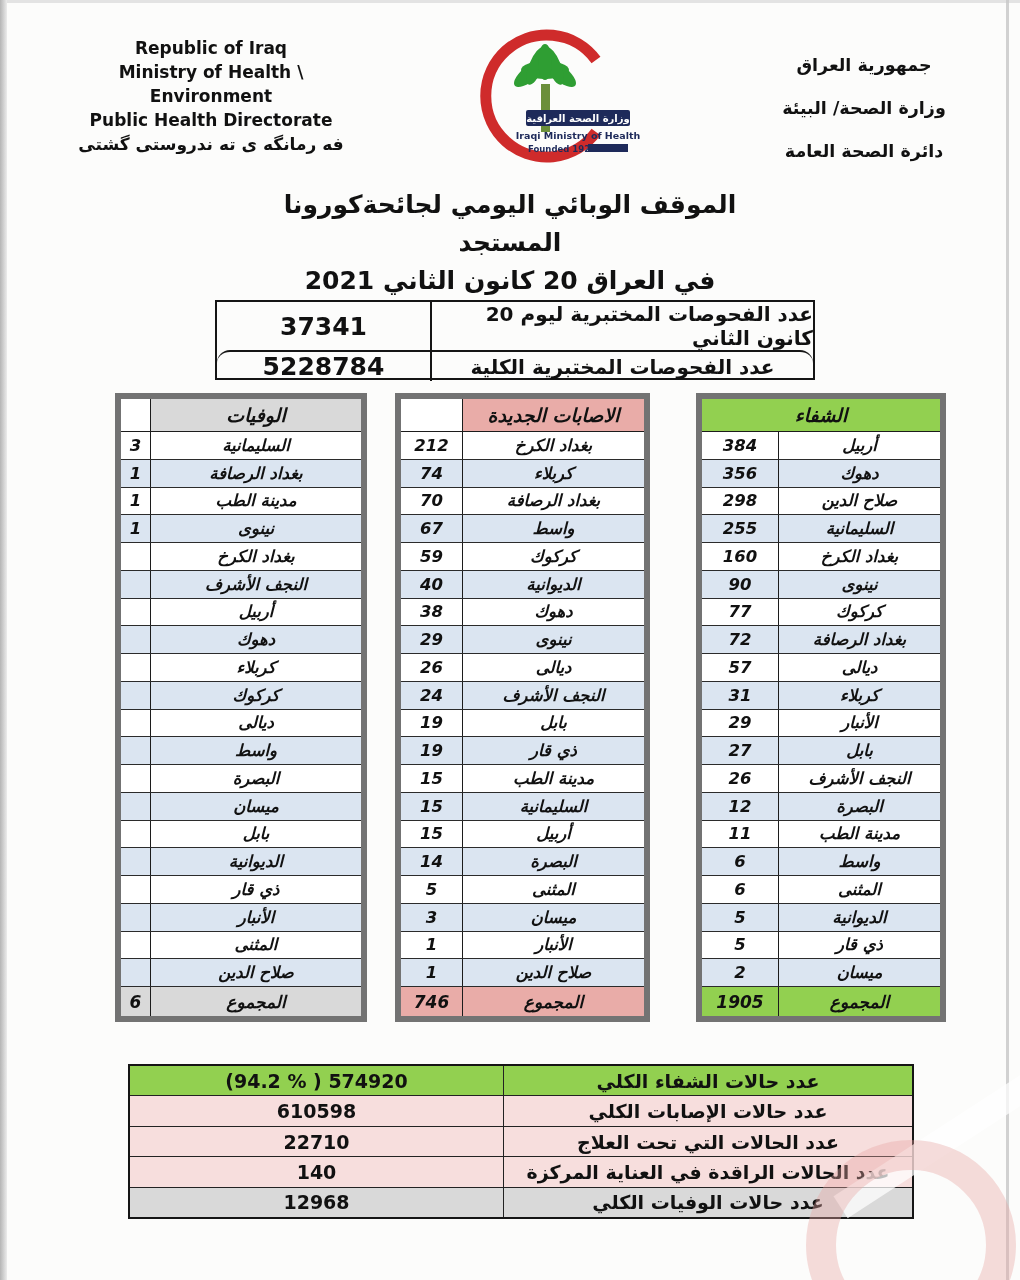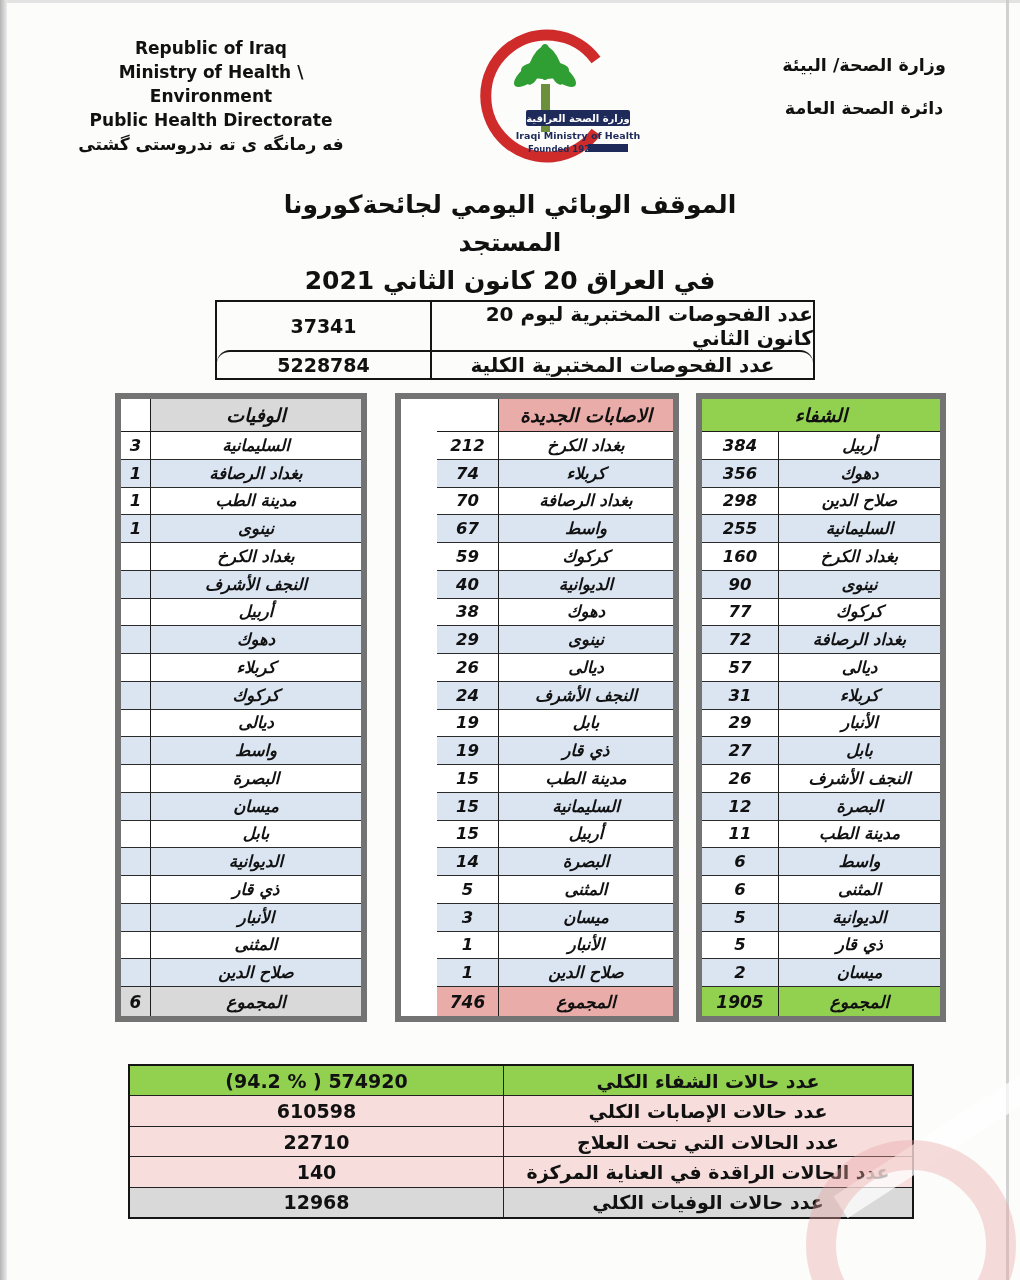--- a/index.html
+++ b/index.html
@@ -21,29 +21,29 @@
   
   .title{position:absolute;left:230px;top:186px;width:560px;text-align:center;
          font-weight:bold;font-size:25px;line-height:38px;}
 
   
   .tests{position:absolute;left:215px;top:300px;width:600px;height:80px;
          border:2.5px solid #151515;display:flex;flex-direction:column;box-sizing:border-box;}
   .trow{flex:1;display:flex;}
   .trow + .trow{border-top:2px solid #151515;border-radius:13px;}
   .tval{width:213px;border-right:2px solid #151515;display:flex;align-items:center;justify-content:center;
-        font-weight:bold;font-size:19px;}
+        font-weight:bold;font-size:25px;}
   .tlabel{flex:1;display:flex;align-items:center;justify-content:center;
           font-weight:bold;font-size:20px;}
 
   
   .ptable{position:absolute;top:393px;height:629px;border:6px solid #737373;box-sizing:border-box;
           display:flex;flex-direction:column;background:#fff;font-style:italic;}
   .t-deaths{left:115px;width:252px;}
-  .t-cases{left:395px;width:284px;padding-left:36px;}
+  .t-cases{left:395px;width:255px;}
   .t-recov{left:655px;width:250px;margin-left:41px;}
   .phead{height:33px;display:flex;border-bottom:1.6px solid #1c1c1c;box-sizing:border-box;}
   .phead-notch{background:#fff;border-right:1.4px solid #1c1c1c;box-sizing:border-box;}
   .phead-label{flex:1;display:flex;align-items:center;justify-content:center;
                font-weight:bold;font-size:19px;}
   .hl-gray{background:#d9d9d9;}
   .hl-pink{background:#e9aca8;}
   .hl-green{background:#92d050;}
   .prows{flex:1;display:flex;flex-direction:column;}
   .prow{flex:1;display:flex;border-bottom:1.2px solid #2b2b2b;box-sizing:border-box;}
@@ -112,20 +112,21 @@
         <rect x="64" y="86" width="104" height="16" rx="2" fill="#1e2a5a"></rect>
         <text x="116" y="98" text-anchor="middle" font-size="10" font-weight="bold" fill="#ffffff">وزارة الصحة العراقية</text>
         <text x="116" y="115" text-anchor="middle" font-size="9.5" font-weight="bold" fill="#1e2a5a">Iraqi Ministry of Health</text>
         <text x="100" y="128" text-anchor="middle" font-size="8.5" font-weight="bold" fill="#1e2a5a">Founded 1920</text>
         <rect x="126" y="120" width="40" height="8" fill="#1e2a5a"></rect>
       </g>
     </svg>
   </div>
 
   <div class="hdr-ar" dir="rtl">
+    <div>جمهورية العراق</div>
     <div>وزارة الصحة/ البيئة</div>
     <div>دائرة الصحة العامة</div>
   </div>
 
   <div class="title" dir="rtl">
     <div>الموقف الوبائي اليومي لجائحةكورونا المستجد</div>
     <div>في العراق  20  كانون الثاني 2021</div>
   </div>
 
   <div class="tests">

